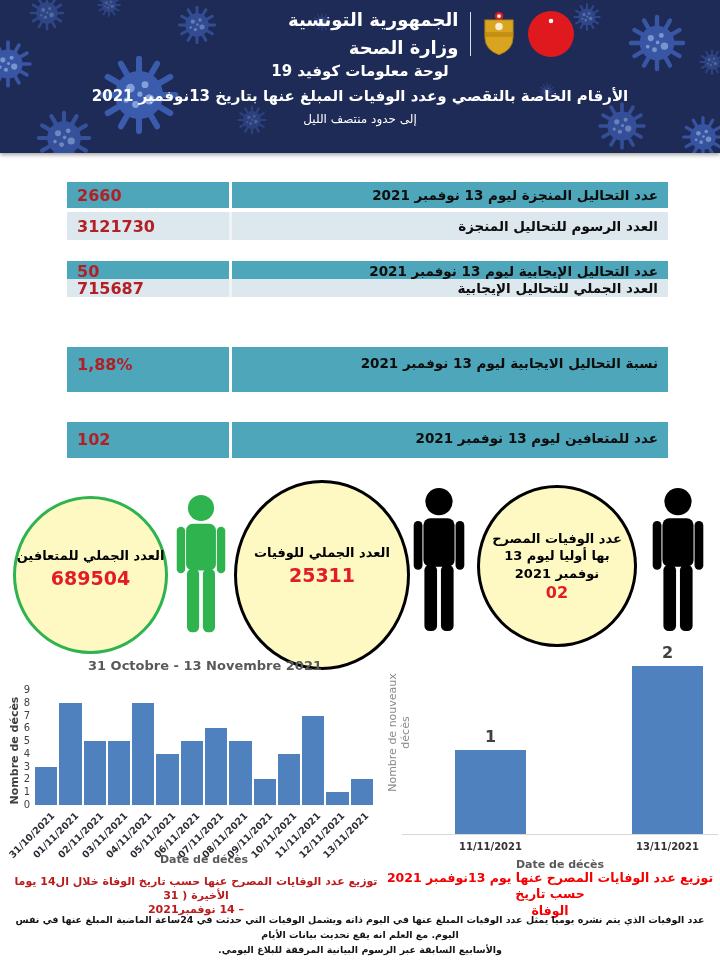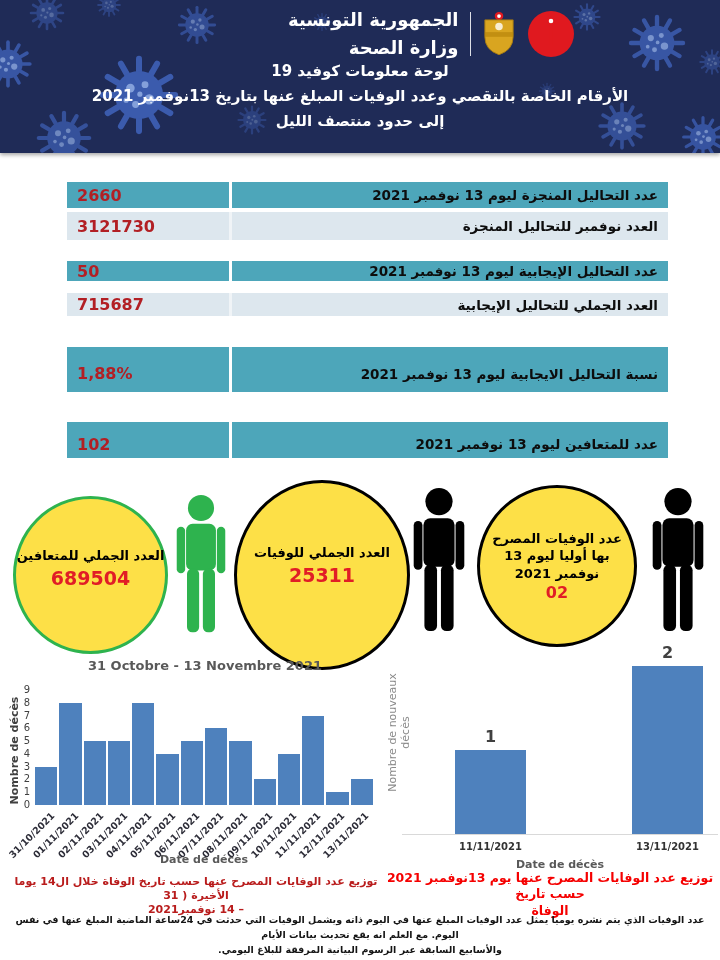--- a/index.html
+++ b/index.html
@@ -9,37 +9,37 @@
   
   .header{position:absolute;left:0;top:0;width:720px;height:153px;background:#1f2b57;
           box-shadow:0 2px 4px rgba(0,0,0,.35);}
   .header svg.decor{position:absolute;left:0;top:0;width:720px;height:153px;}
   .brandrow{position:absolute;left:288px;top:8px;height:52px;display:flex;align-items:center;gap:12px;}
   .brandtext{color:#fff;font-size:18px;font-weight:bold;text-align:right;line-height:1.55;direction:rtl;}
   .branddivider{width:1px;height:44px;background:rgba(255,255,255,.85);}
   .titleblock{position:absolute;left:0;top:62px;width:720px;text-align:center;color:#fff;direction:rtl;}
   .titleblock .t1{font-size:15px;font-weight:bold;margin:0 0 7px 0;}
   .titleblock .t2{font-size:15px;font-weight:bold;margin:0 0 7px 0;}
-  .titleblock .t3{font-size:15px;font-weight:bold;margin:0;}
+  .titleblock .t3{font-size:12px;font-weight:normal;margin:0;}
 
   
   .statrow{position:absolute;left:67px;width:601px;display:flex;align-items:center;}
   .statrow.teal{background:#4da6ba;}
   .statrow.light{background:#dde7ee;}
   .statrow .val{width:152px;padding-left:10px;font-size:16px;font-weight:bold;color:#b21f24;}
   .statrow .divider{width:3px;align-self:stretch;background:#fff;}
   .statrow.light .divider{background:rgba(255,255,255,.55);}
   .statrow .lab{flex:1;text-align:right;direction:rtl;padding-right:10px;
                 font-size:13.5px;font-weight:bold;color:#0d0d0d;}
-  .statrow.topalign{align-items:center;}
+  .statrow.topalign{align-items:flex-start;}
   .statrow.topalign .val,.statrow.topalign .lab{padding-top:8px;}
 
   
   .bigcircle{position:absolute;border-radius:50%;display:flex;flex-direction:column;
-             justify-content:center;align-items:center;text-align:center;background:#fde047;}
+             justify-content:center;align-items:center;text-align:center;background:#fef9c3;}
   .bigcircle .clab{font-size:13px;font-weight:bold;color:#000;direction:rtl;line-height:1.35;}
   .bigcircle .cval{font-weight:bold;color:#e11d26;}
   .circle-green{left:13px;top:496px;width:149px;height:138px;border:3px solid #2eb34e;padding-bottom:14px;}
   .circle-green .cval{font-size:19px;margin-top:2px;}
   .circle-black1{left:234px;top:480px;width:170px;height:164px;border:3px solid #000;padding-bottom:20px;}
   .circle-black1 .cval{font-size:19px;margin-top:2px;}
   .circle-black2{left:477px;top:485px;width:154px;height:156px;border:3px solid #000;}
   .circle-black2 .cval{font-size:16px;margin-top:1px;}
   .person{position:absolute;}
 
@@ -174,28 +174,28 @@
   </div>
 
   <div class="statrow teal" style="top:182px;height:26px">
     <span class="val">2660</span>
     <span class="divider"></span>
     <span class="lab">عدد التحاليل المنجزة ليوم  13 نوفمبر 2021</span>
   </div>
   <div class="statrow light" style="top:212px;height:28px">
     <span class="val">3121730</span>
     <span class="divider"></span>
-    <span class="lab">العدد نوفمبر للتحاليل المنجزة</span>
+    <span class="lab">العدد الرسوم للتحاليل المنجزة</span>
   </div>
   <div class="statrow teal" style="top:261px;height:20px">
     <span class="val">50</span>
     <span class="divider"></span>
     <span class="lab">عدد التحاليل الإيجابية ليوم  13 نوفمبر 2021</span>
   </div>
-  <div class="statrow light" style="top:293px;height:23px">
+  <div class="statrow light" style="top:279px;height:18px">
     <span class="val">715687</span>
     <span class="divider"></span>
     <span class="lab">العدد الجملي للتحاليل الإيجابية</span>
   </div>
   <div class="statrow teal topalign" style="top:347px;height:45px">
     <span class="val">1,88%</span>
     <span class="divider"></span>
     <span class="lab">نسبة التحاليل الايجابية ليوم 13 نوفمبر 2021</span>
   </div>
   <div class="statrow teal topalign" style="top:422px;height:36px">

